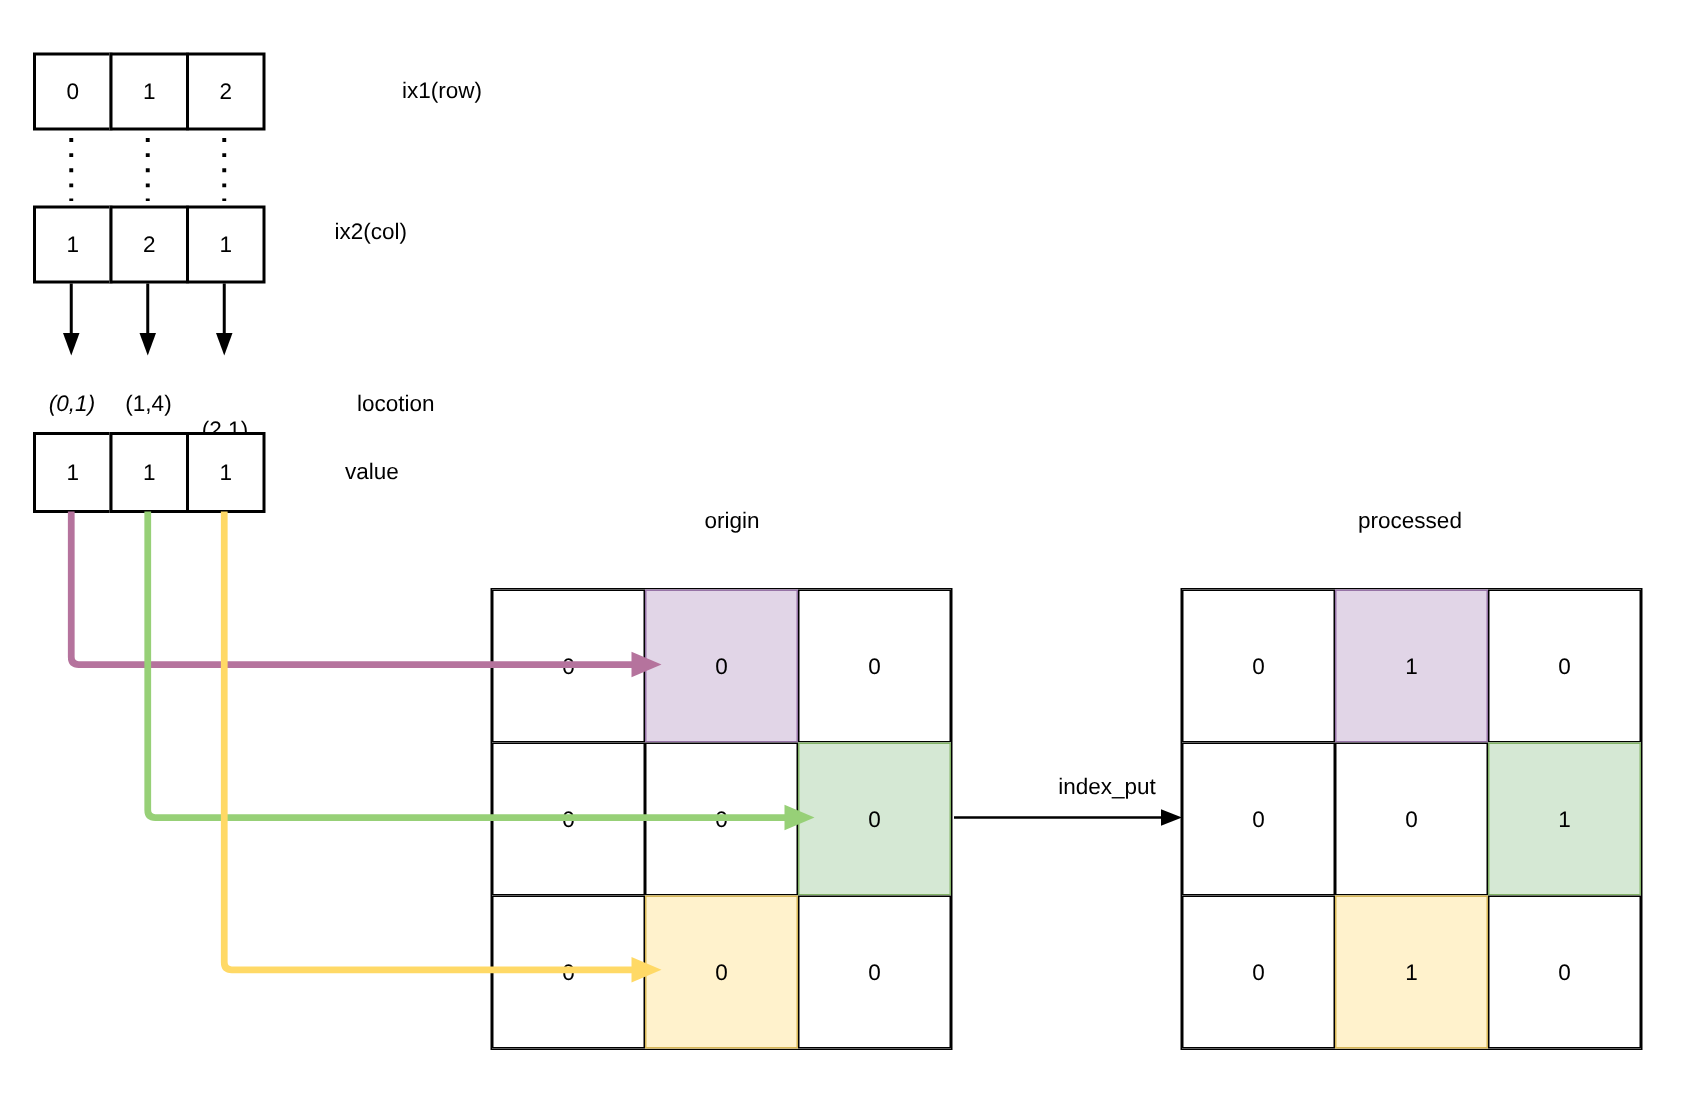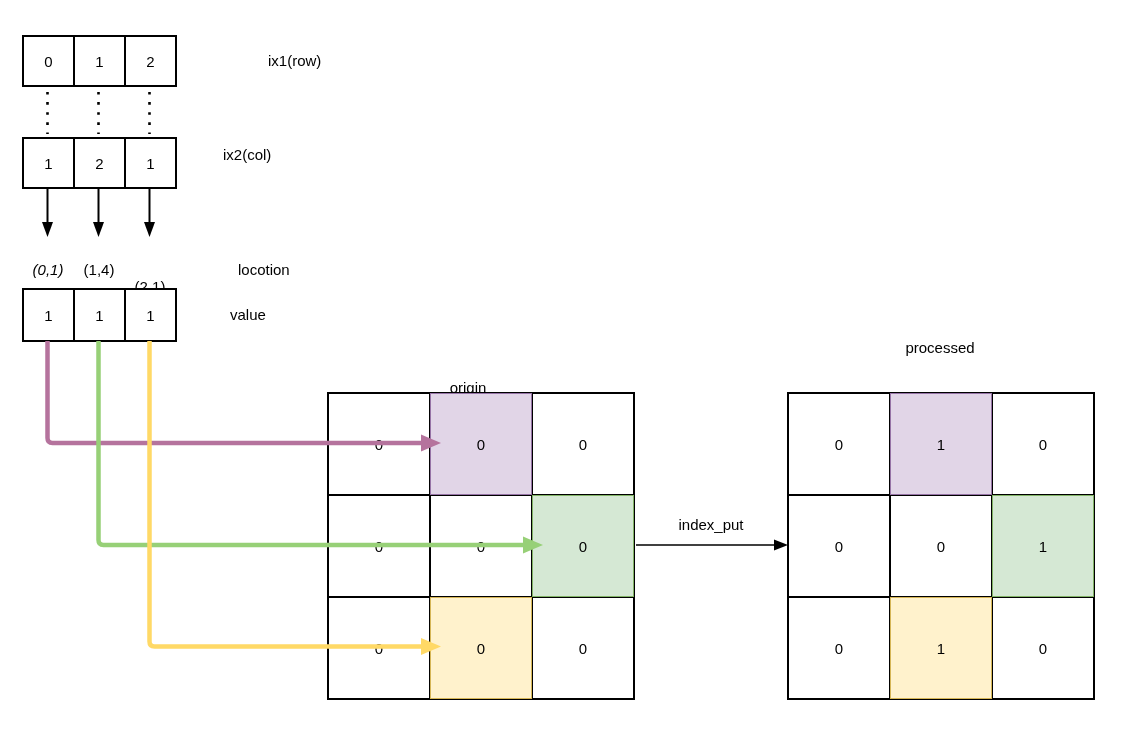--- a/index.html
+++ b/index.html
@@ -57,34 +57,34 @@
   <div class="loc-label" style="left:124px;top:261px;margin-top:17px;">(2,1)</div>
   <div class="side-label" style="left:238px;top:261px;">locotion</div>
 
   <div class="cellrow" style="left:22px;top:288px;">
     <div class="icell" style="height:50px;">1</div>
     <div class="icell" style="height:50px;">1</div>
     <div class="icell" style="height:50px;">1</div>
   </div>
   <div class="side-label" style="left:230px;top:306px;">value</div>
 
-  <div class="matrix-title" style="left:315px;top:339px;margin-top:40px;">origin</div>
+  <div class="matrix-title" style="left:335px;top:339px;">origin</div>
   <div class="matrix" style="left:327px;top:392px;">
     <div class="mcell">0</div>
     <div class="mcell" style="background: rgb(225, 213, 231); border-color: rgb(150, 115, 166);">0</div>
     <div class="mcell">0</div>
     <div class="mcell">0</div>
     <div class="mcell">0</div>
     <div class="mcell" style="background: rgb(213, 232, 212); border-color: rgb(130, 179, 102);">0</div>
     <div class="mcell">0</div>
     <div class="mcell" style="background: rgb(255, 242, 204); border-color: rgb(214, 182, 86);">0</div>
     <div class="mcell">0</div>
   </div>
 
-  <div class="op-label" style="left:636px;top:516px;">index_put</div>
+  <div class="op-label" style="left:636px;top:516px;padding-left:27px;">index_put</div>
 
   <div class="matrix-title" style="left:787px;top:339px;">processed</div>
   <div class="matrix" style="left:787px;top:392px;">
     <div class="mcell">0</div>
     <div class="mcell" style="background: rgb(225, 213, 231); border-color: rgb(150, 115, 166);">1</div>
     <div class="mcell">0</div>
     <div class="mcell">0</div>
     <div class="mcell">0</div>
     <div class="mcell" style="background: rgb(213, 232, 212); border-color: rgb(130, 179, 102);">1</div>
     <div class="mcell">0</div>

